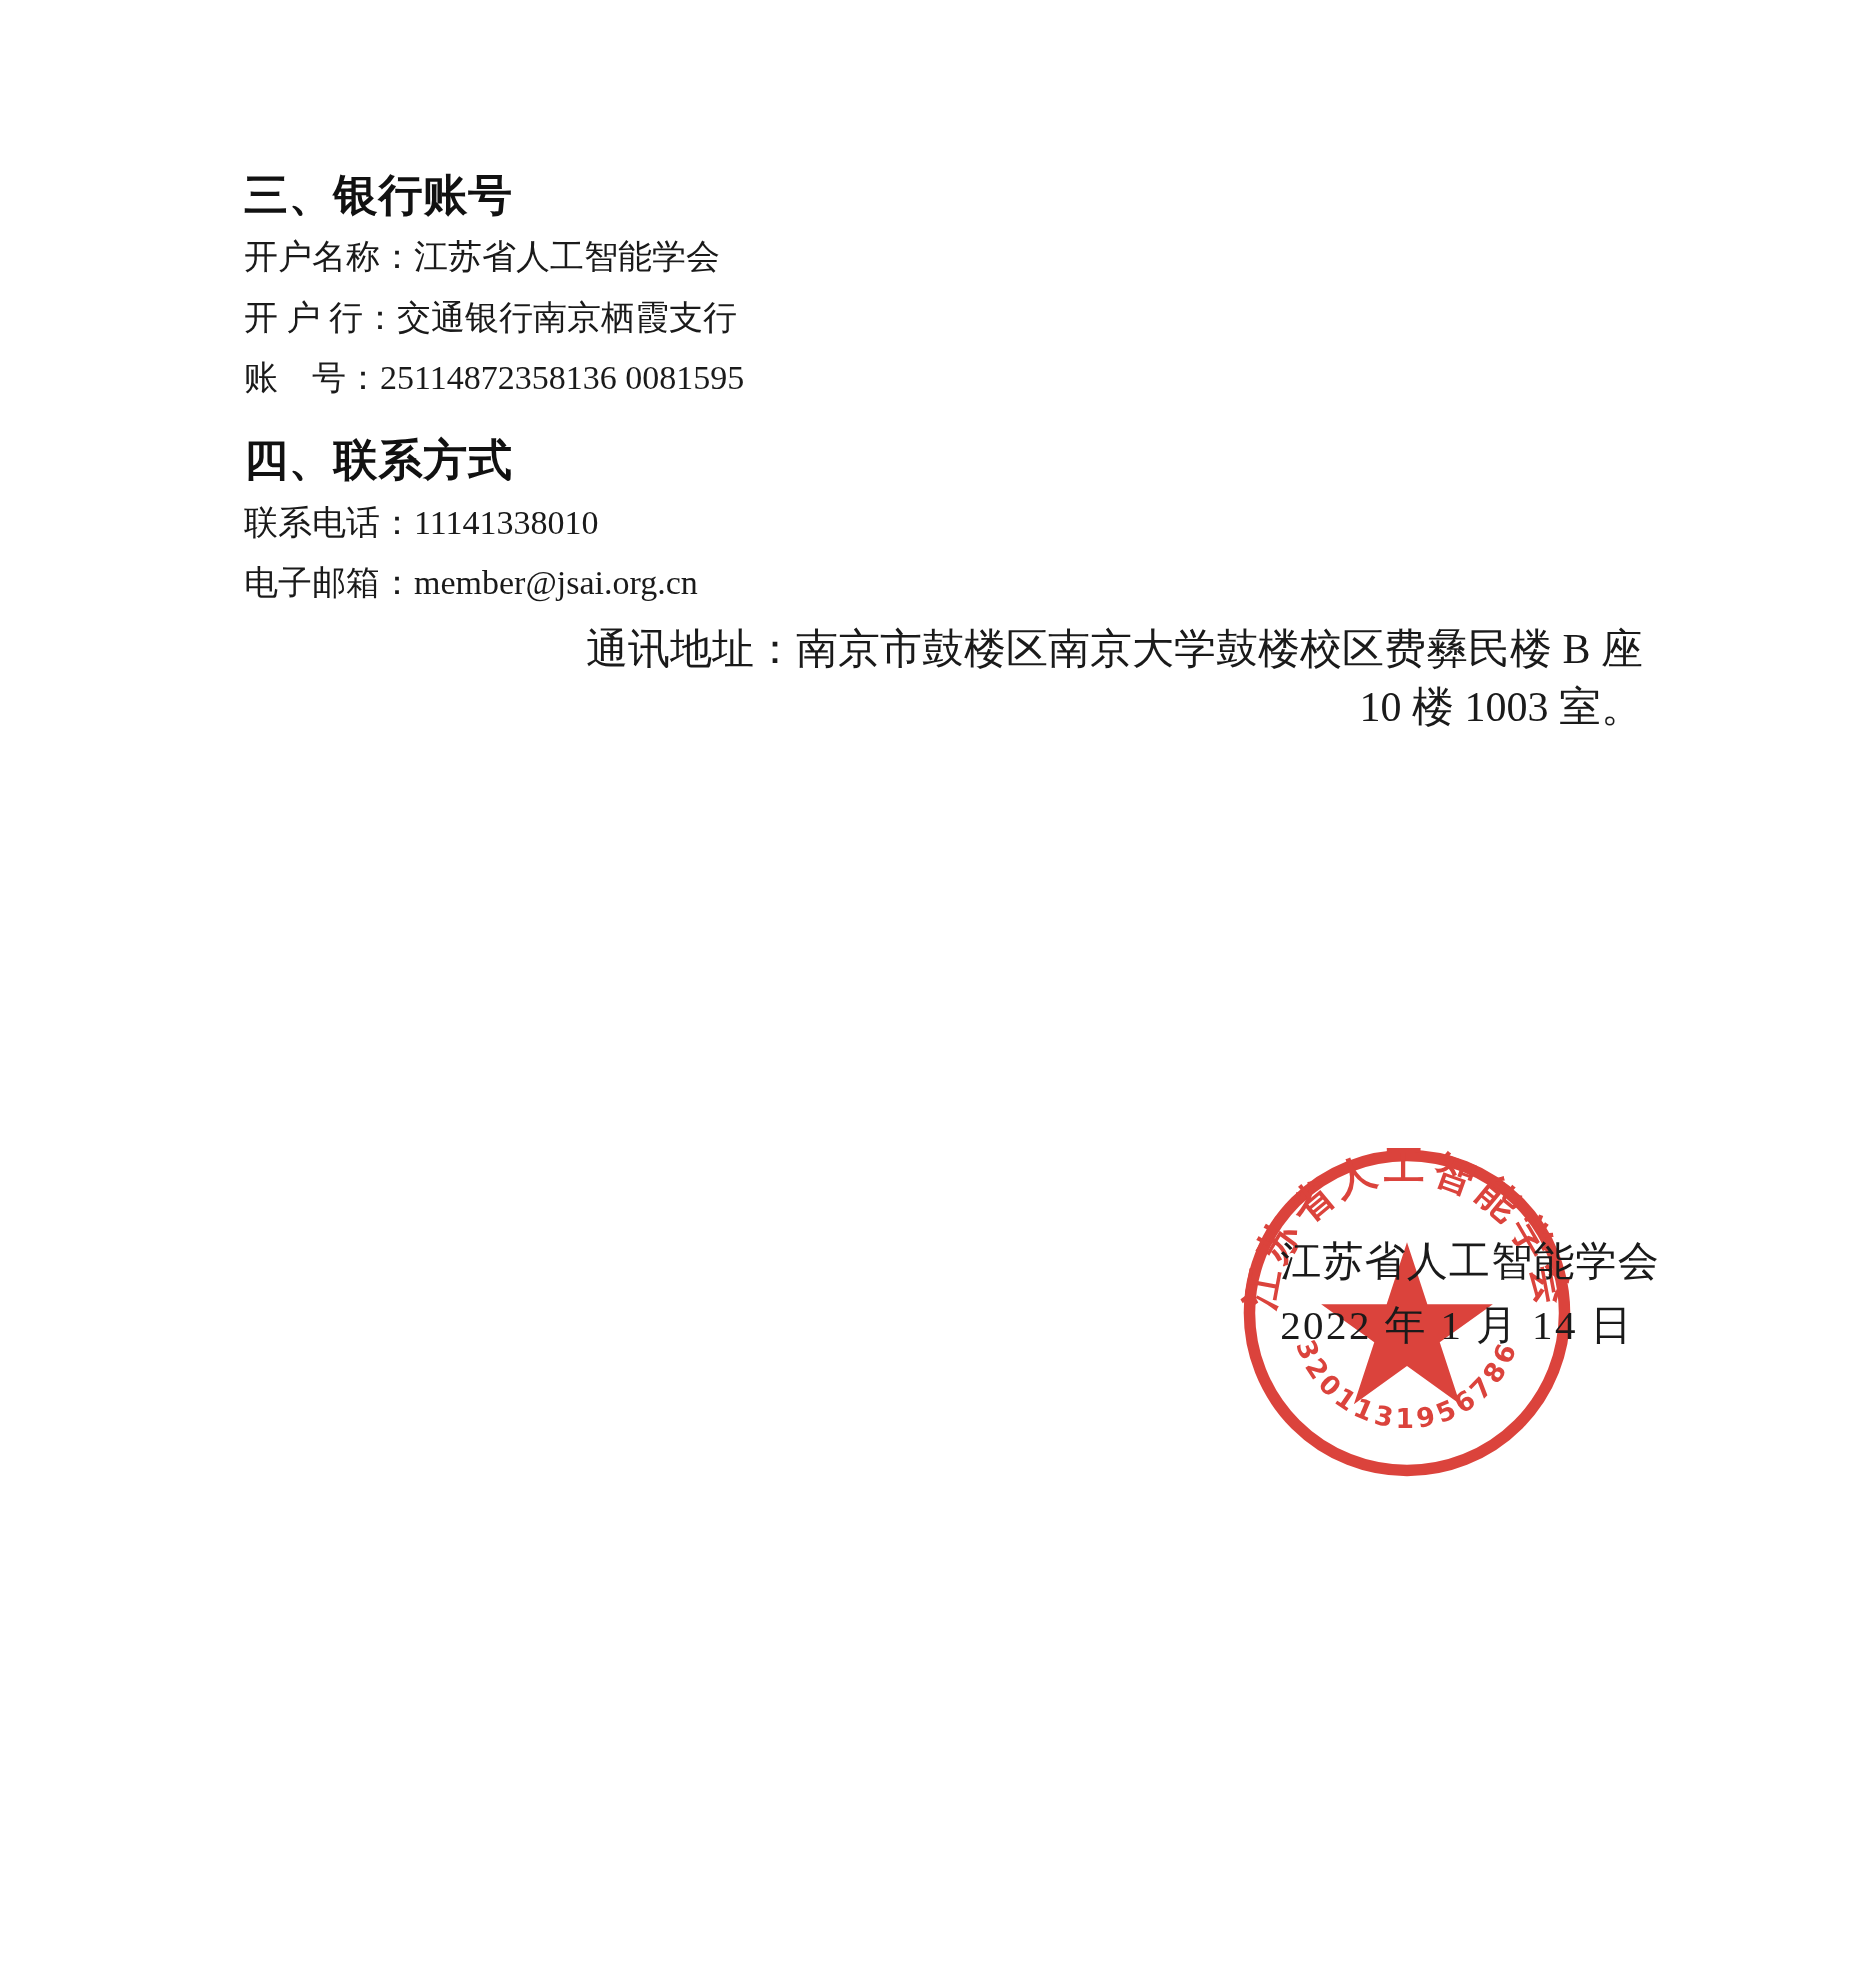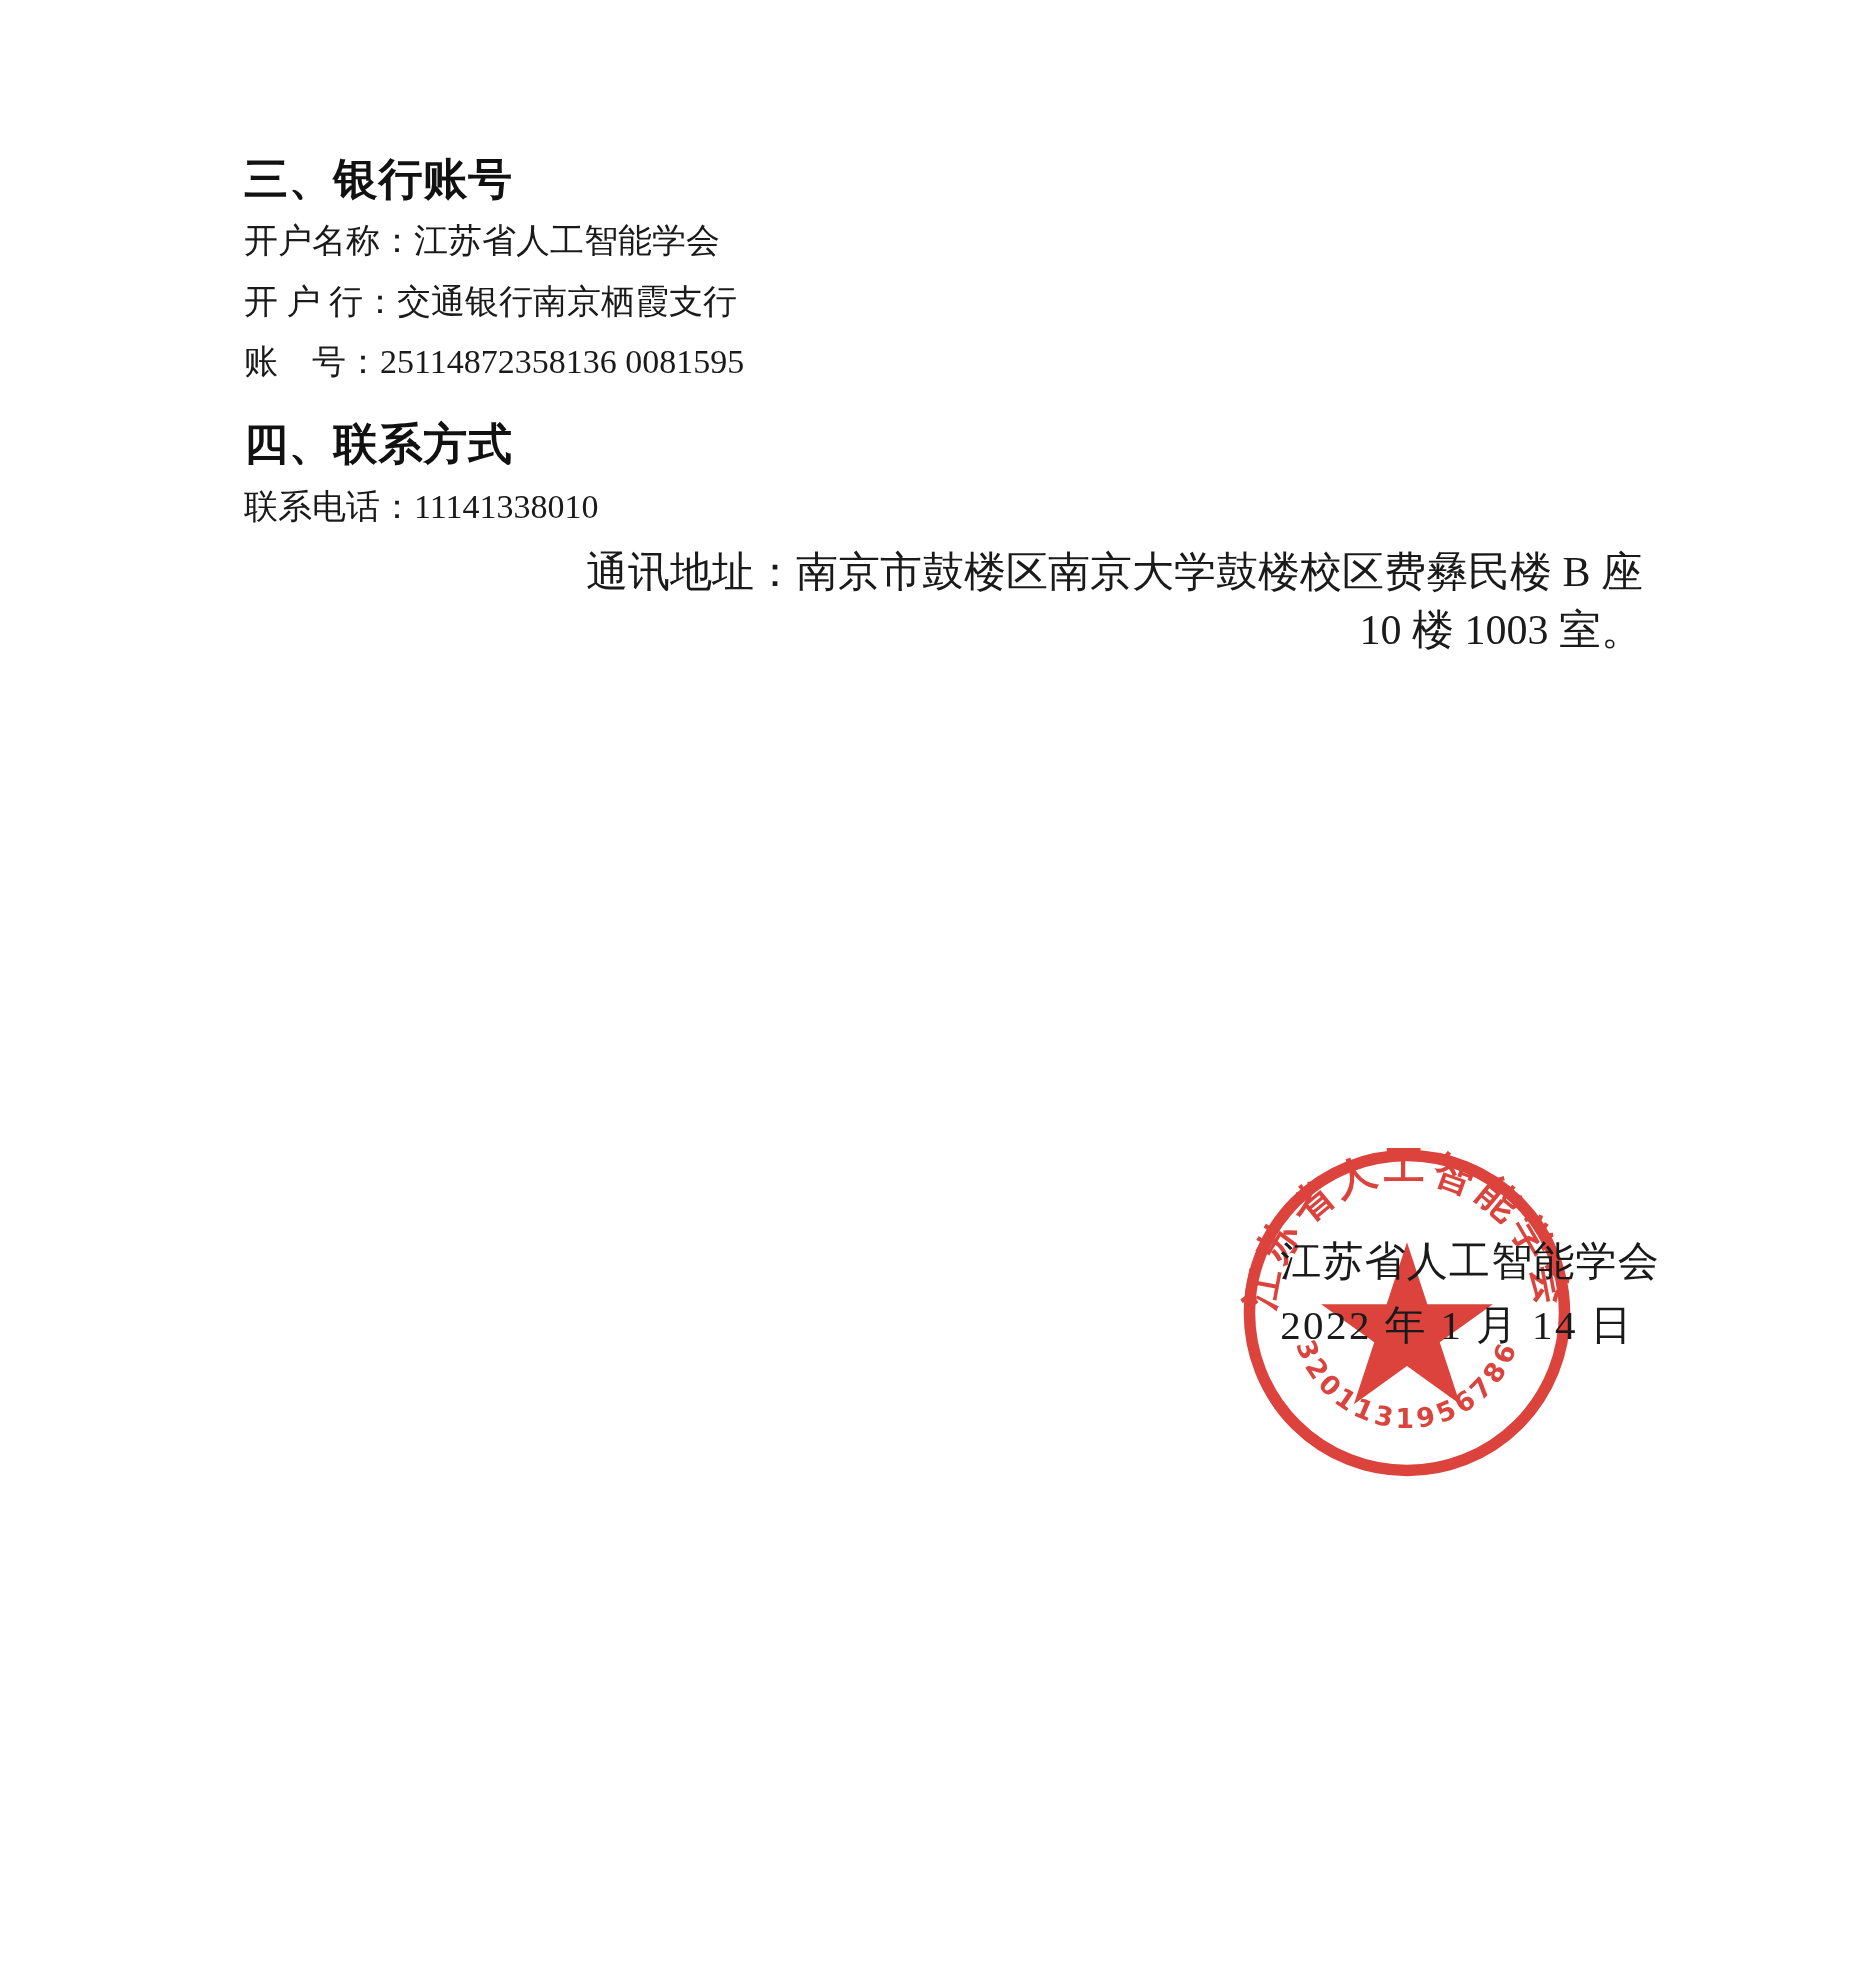--- a/index.html
+++ b/index.html
@@ -15,21 +15,21 @@
     position: relative;
     width: 1872px;
     height: 2443px;
     background: #ffffff;
     box-sizing: border-box;
     overflow: hidden;
   }
   .content {
     position: absolute;
     left: 244px;
-    top: 157px;
+    top: 173px;
     width: 1399px;
   }
   .heading {
     font-family: "DejaVu Sans", "Liberation Sans", sans-serif;
     font-weight: bold;
     font-size: 44px;
     line-height: 1.0;
     letter-spacing: 0.8px;
     margin: 0 0 17.3px 0;
     padding-left: 0px;
@@ -104,20 +104,21 @@
 
   <div class="content">
 
     <div class="heading">三、银行账号</div>
     <div class="para indent">开户名称：江苏省人工智能学会</div>
     <div class="para indent">开 户 行：交通银行南京栖霞支行</div>
     <div class="para indent">账    号：25114872358136 0081595</div>
 
     <div class="heading second">四、联系方式</div>
     <div class="para indent">联系电话：11141338010</div>
+    <div class="para indent">电子邮箱：member@jsai.org.cn</div>
 
     <div class="addr-wrap">
       <span class="addr-line1">通讯地址：南京市鼓楼区南京大学鼓楼校区费彝民楼 B 座</span>
       <span class="addr-line2">10 楼 1003 室。</span>
     </div>
 
   </div>
 
   <div class="seal">
     <svg viewBox="0 0 400 400" xmlns="http://www.w3.org/2000/svg">

